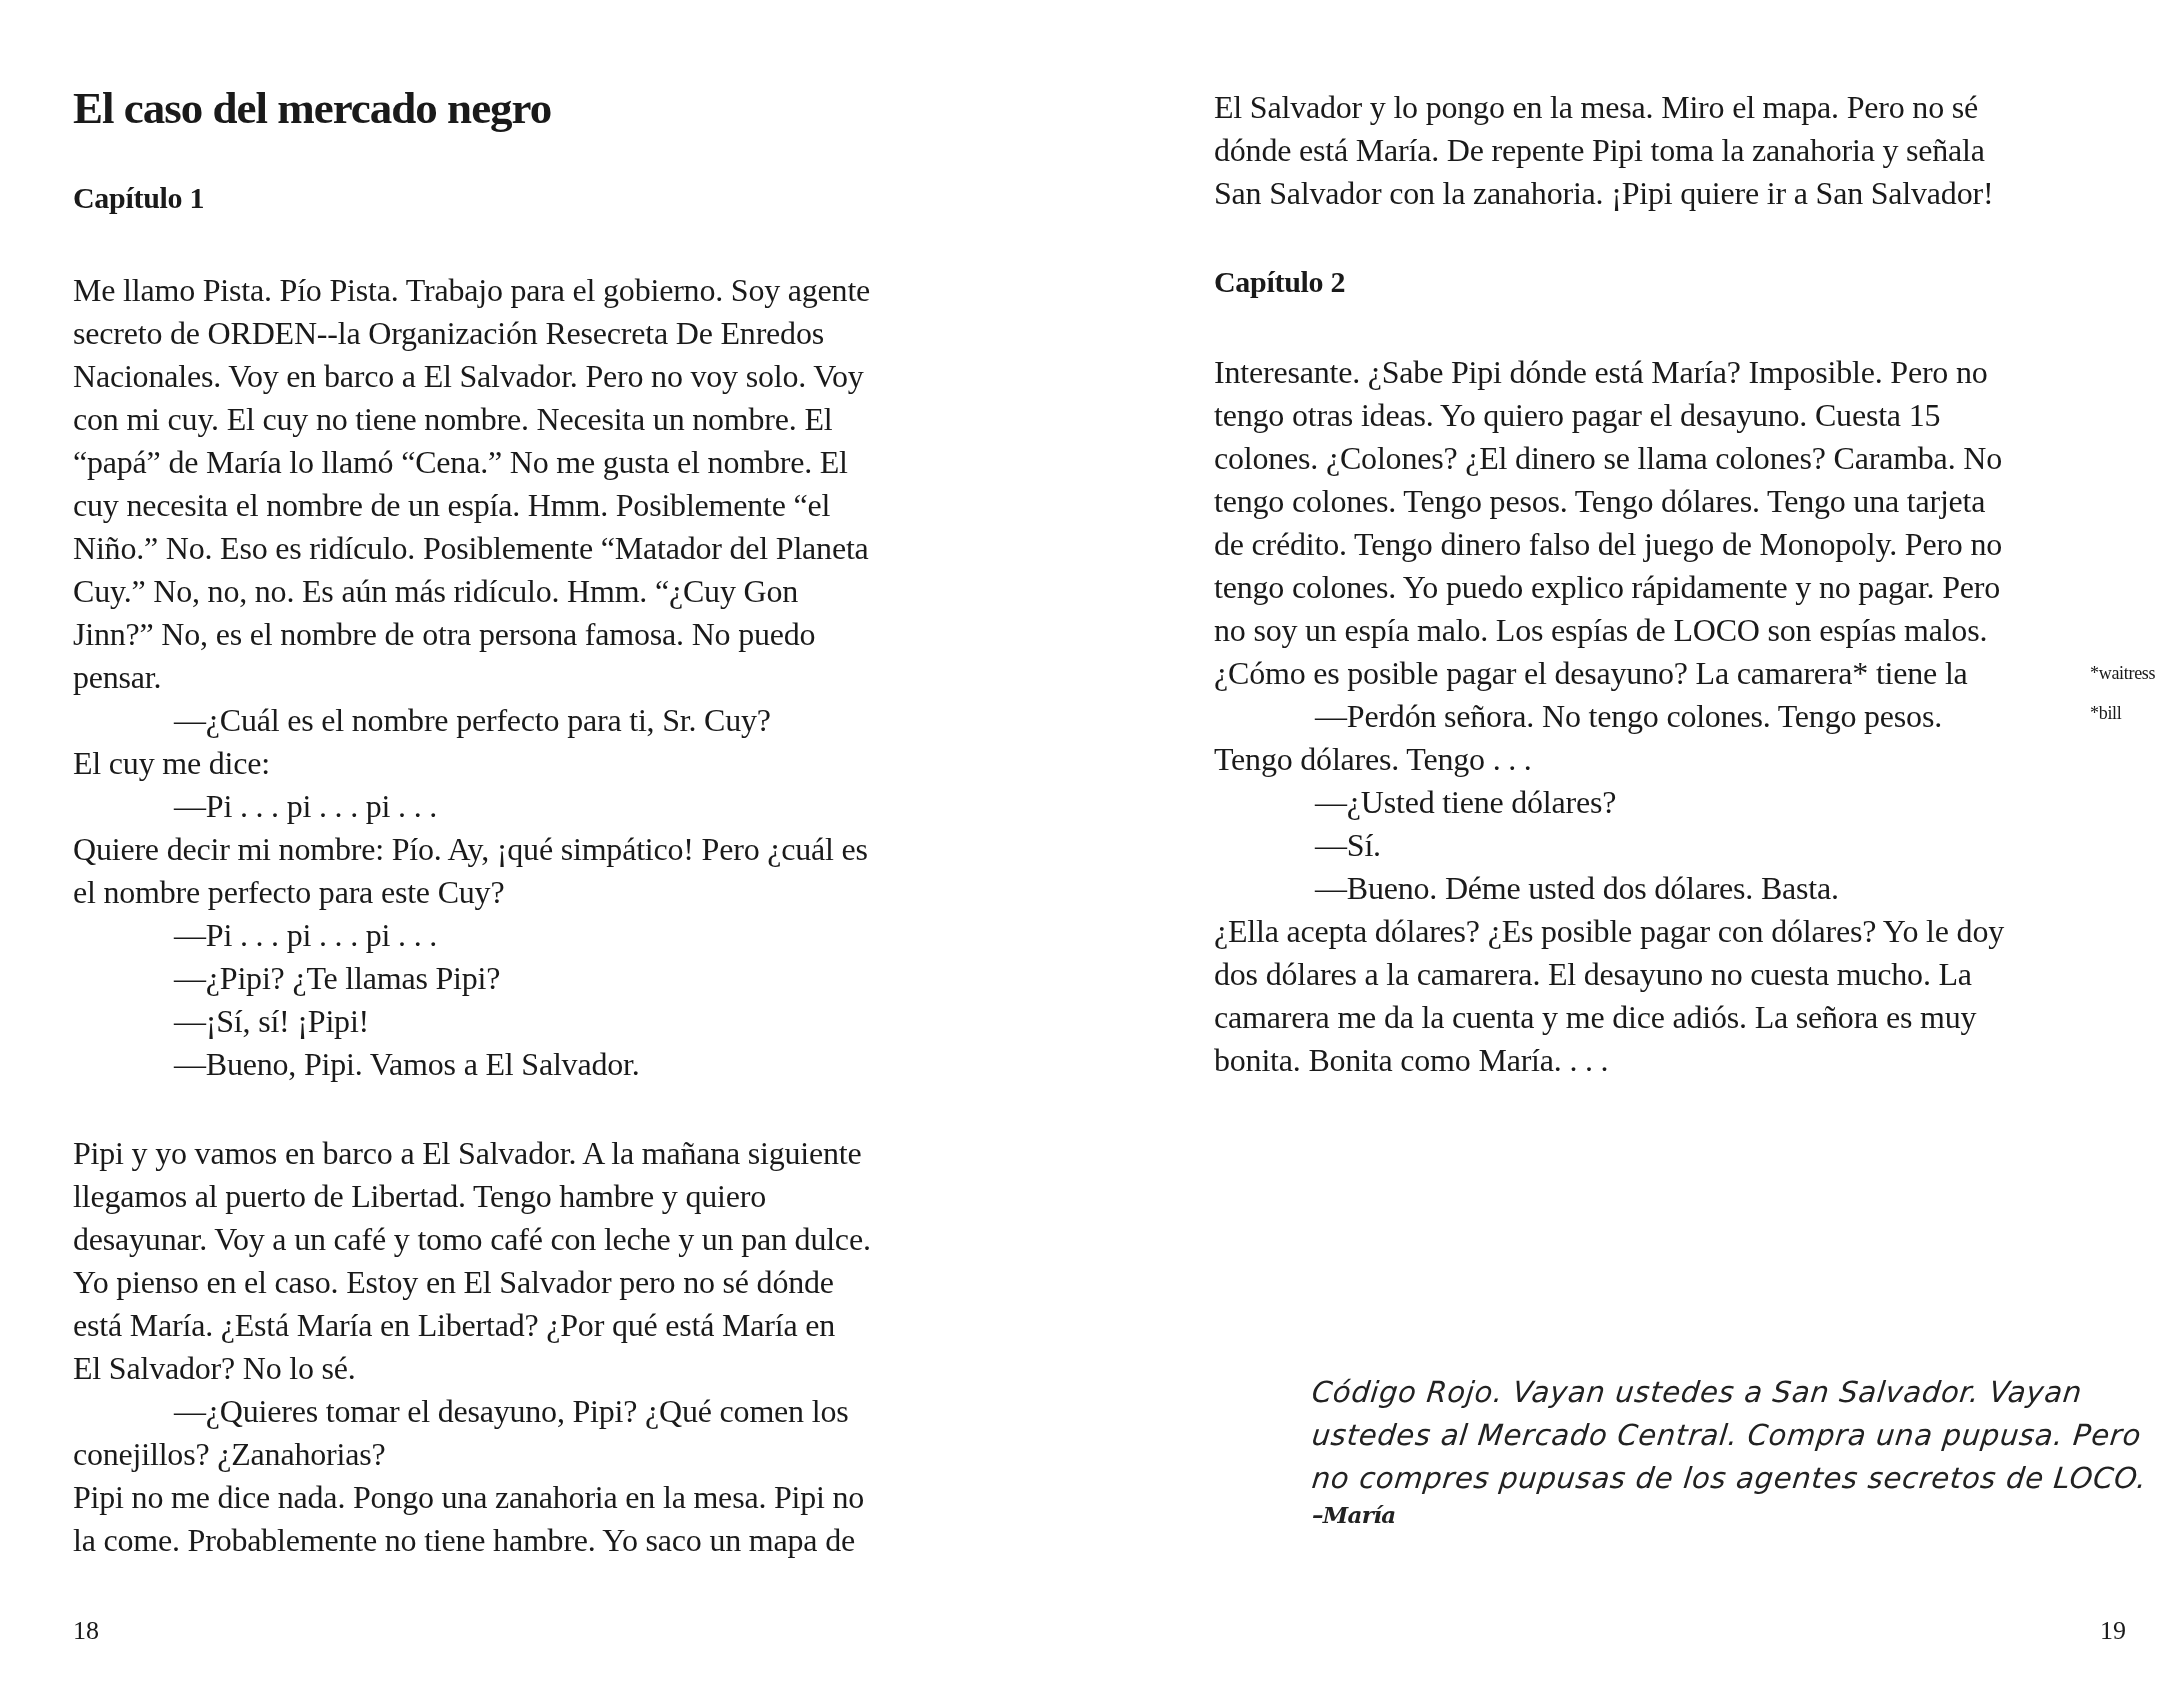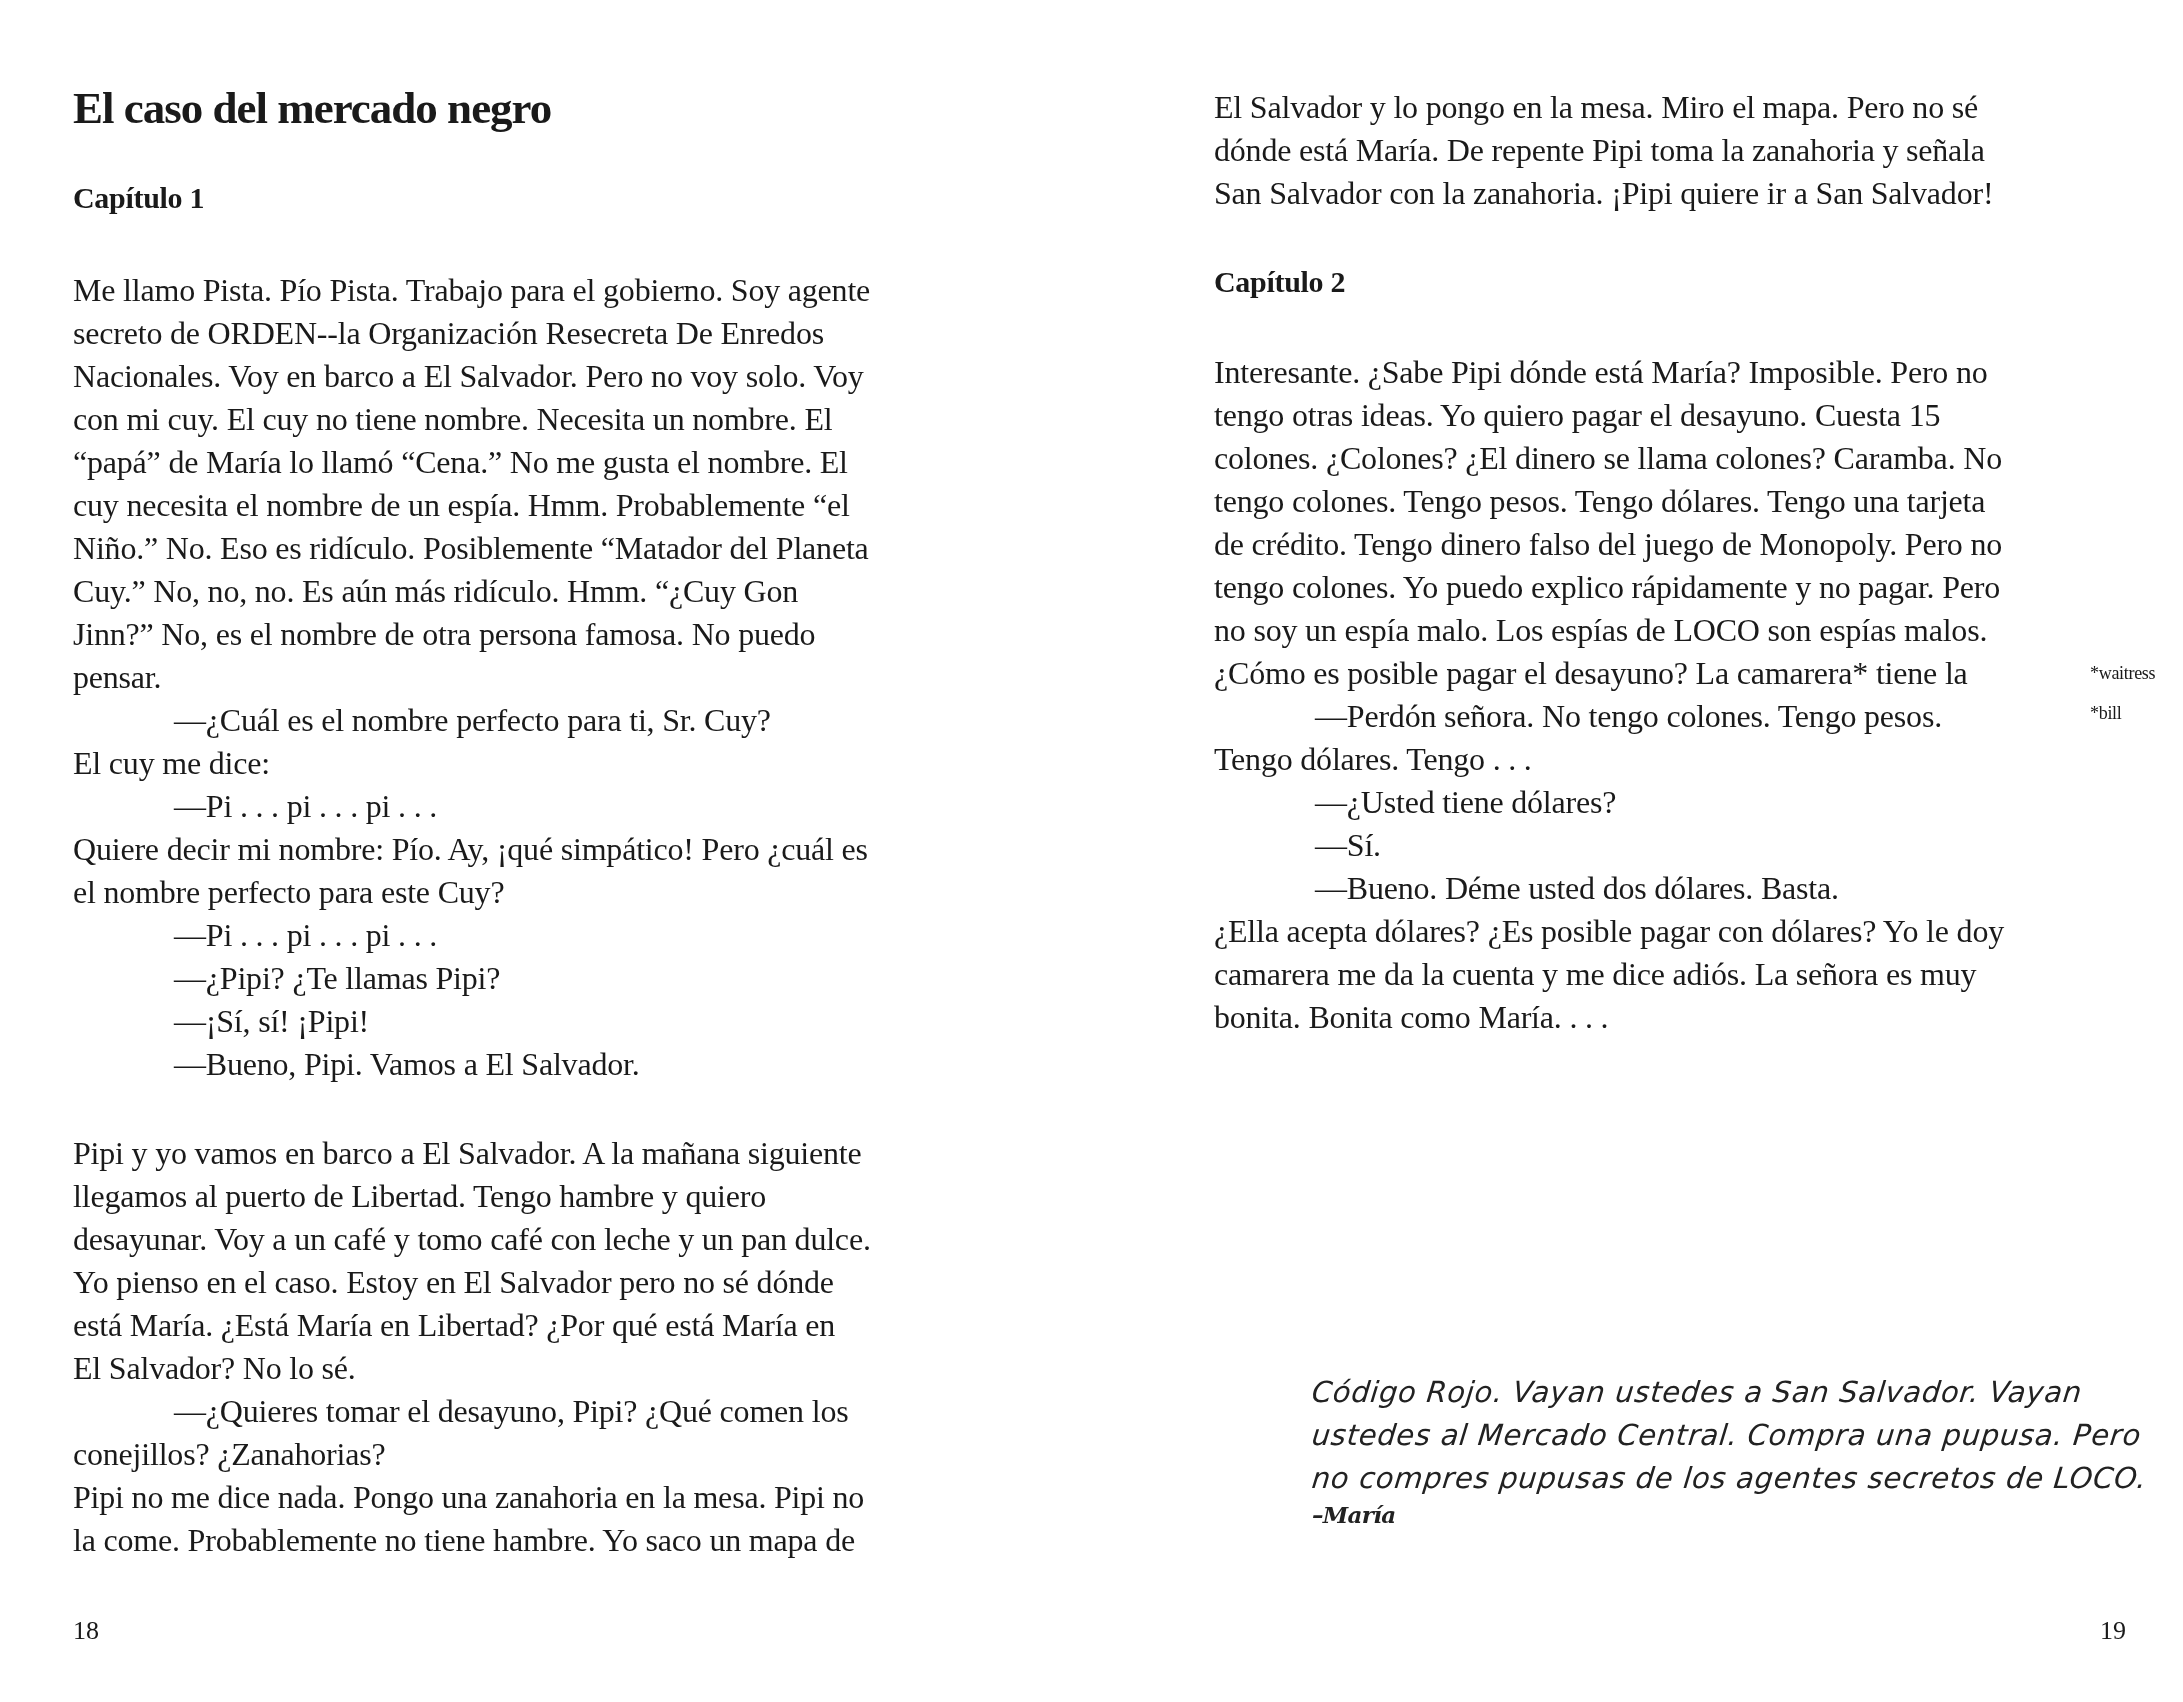--- a/index.html
+++ b/index.html
@@ -56,21 +56,21 @@
   <h1 class="title">El caso del mercado negro</h1>
   <h2 class="chapter" style="left:73px; top:181px;">Capítulo 1</h2>
 
   <div class="text-block" style="left:73px; top:269px;">
     <div>
       <div class="line">Me llamo Pista. Pío Pista. Trabajo para el gobierno. Soy agente</div>
       <div class="line">secreto de ORDEN--la Organización Resecreta De Enredos</div>
       <div class="line">Nacionales. Voy en barco a El Salvador. Pero no voy solo. Voy</div>
       <div class="line">con mi cuy. El cuy no tiene nombre. Necesita un nombre. El</div>
       <div class="line">“papá” de María lo llamó “Cena.” No me gusta el nombre. El</div>
-      <div class="line">cuy necesita el nombre de un espía. Hmm. Probablemente “el</div>
+      <div class="line">cuy necesita el nombre de un espía. Hmm. Posiblemente “el</div>
       <div class="line">Niño.” No. Eso es ridículo. Posiblemente “Matador del Planeta</div>
       <div class="line">Cuy.” No, no, no. Es aún más ridículo. Hmm. “¿Cuy Gon</div>
       <div class="line">Jinn?” No, es el nombre de otra persona famosa. No puedo</div>
       <div class="line">pensar.</div>
     </div>
     <div>
       <div class="line indent">—¿Cuál es el nombre perfecto para ti, Sr. Cuy?</div>
       <div class="line">El cuy me dice:</div>
       <div class="line indent">—Pi . . . pi . . . pi . . .</div>
       <div class="line">Quiere decir mi nombre: Pío. Ay, ¡qué simpático! Pero ¿cuál es</div>
@@ -116,20 +116,21 @@
       <div class="line">de crédito. Tengo dinero falso del juego de Monopoly. Pero no</div>
       <div class="line">tengo colones. Yo puedo explico rápidamente y no pagar. Pero</div>
       <div class="line">no soy un espía malo. Los espías de LOCO son espías malos.</div>
       <div class="line">¿Cómo es posible pagar el desayuno? La camarera* tiene la</div>
       <div class="line indent">—Perdón señora. No tengo colones. Tengo pesos.</div>
       <div class="line">Tengo dólares. Tengo . . .</div>
       <div class="line indent">—¿Usted tiene dólares?</div>
       <div class="line indent">—Sí.</div>
       <div class="line indent">—Bueno. Déme usted dos dólares. Basta.</div>
       <div class="line">¿Ella acepta dólares? ¿Es posible pagar con dólares? Yo le doy</div>
+      <div class="line">dos dólares a la camarera. El desayuno no cuesta mucho.  La</div>
       <div class="line">camarera me da la cuenta y me dice adiós. La señora es muy</div>
       <div class="line">bonita. Bonita como María. . . .</div>
     </div>
     <div class="gap"></div>
   </div>
 
   <div class="margin-note" style="left:998px; top:663px;">*waitress</div>
   <div class="margin-note" style="left:998px; top:703px;">*bill</div>
 
   <div class="message">

